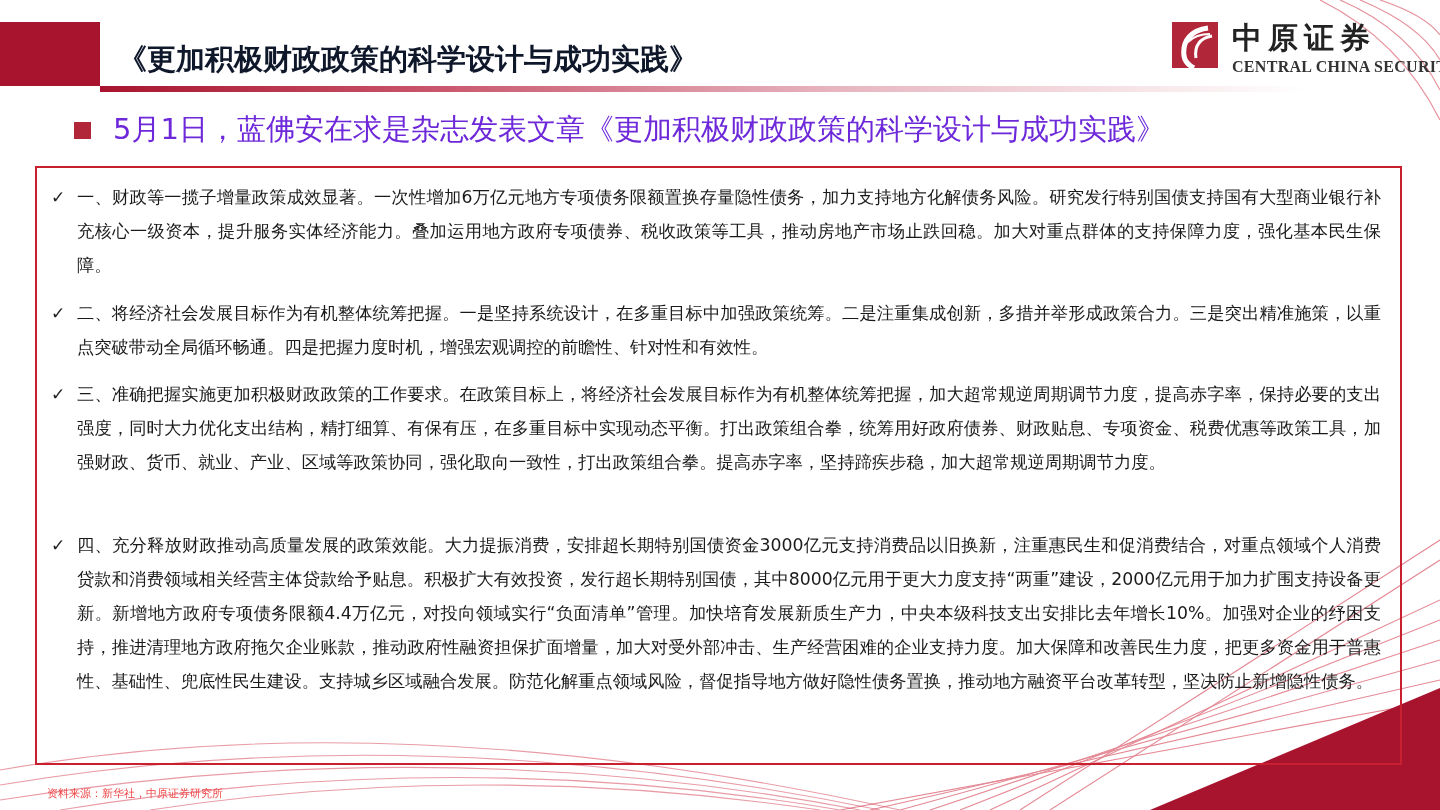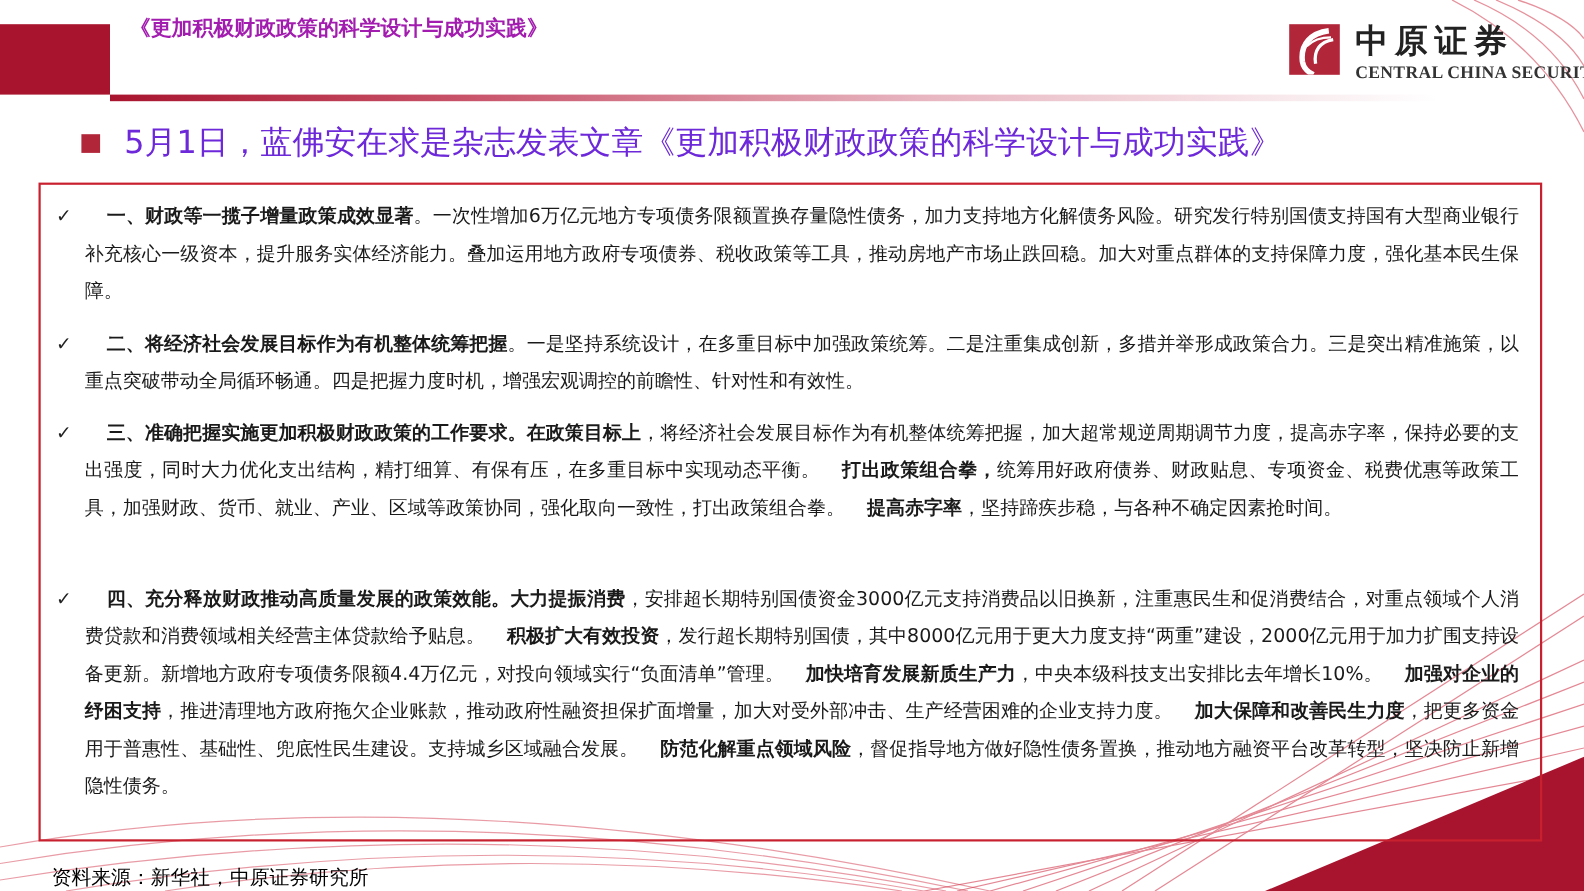--- a/index.html
+++ b/index.html
@@ -4,40 +4,40 @@
   <style>
     * { margin: 0; padding: 0; box-sizing: border-box; }
     html, body { width: 1440px; height: 810px; overflow: hidden; background: #ffffff; }
     body { position: relative; font-family: "DejaVu Sans", "Liberation Sans", sans-serif; color: #111; }
 
     .bg-deco { position: absolute; inset: 0; z-index: 0; pointer-events: none; }
 
     .header-block { position: absolute; left: 0; top: 22px; width: 100px; height: 64px; background: #a8142e; z-index: 2; }
     .header-underline { position: absolute; left: 100px; top: 86px; width: 1340px; height: 6px;
       background: linear-gradient(to right, #a8142e 0%, #c9566c 25%, #e7b5c0 55%, rgba(255,255,255,0) 90%); z-index: 2; }
-    .header-title { position: absolute; left: 118px; top: 13px; font-size: 19px; font-weight: bold; color: #a21caf; letter-spacing: 0px; z-index: 3; white-space: nowrap; }
+    .header-title { position: absolute; left: 118px; top: 40px; font-size: 29px; font-weight: bold; color: #0f172a; letter-spacing: 0px; z-index: 3; white-space: nowrap; }
 
     .logo { position: absolute; left: 1172px; top: 22px; display: flex; align-items: flex-start; z-index: 3; }
     .logo-mark { width: 46px; height: 46px; background: #b2263a; position: relative; overflow: hidden; }
     .logo-mark svg { position: absolute; inset: 0; }
     .logo-text { margin-left: 14px; display: flex; flex-direction: column; }
     .logo-cn { font-family: "DejaVu Serif", "Liberation Serif", serif; font-size: 30px; font-weight: bold; color: #222; letter-spacing: 6px; line-height: 32px; }
     .logo-en { font-family: "Liberation Serif", "DejaVu Serif", serif; font-size: 16px; font-weight: bold; color: #333; letter-spacing: 0.3px; margin-top: 4px; white-space: nowrap; text-align: right; }
 
     .subtitle-row { position: absolute; left: 74px; top: 110px; display: flex; align-items: center; z-index: 3; }
     .subtitle-square { width: 17px; height: 17px; background: #b2263a; margin-right: 22px; }
     .subtitle-text { font-size: 29px; color: #6d28d9; white-space: nowrap; letter-spacing: 0px; }
 
     .content-box { position: absolute; left: 35px; top: 166px; width: 1367px; height: 599px; border: 2px solid #c8202e; z-index: 3; background: rgba(255,255,255,0.0); }
     .item { position: absolute; left: 14px; width: 1330px; font-size: 17.3px; line-height: 34px; color: #1a1a1a; }
     .item .check { position: absolute; left: 0; top: 0; font-size: 17px; color: #222; }
     .item .body { padding-left: 26px; text-align: justify; }
-    .item b { font-weight: bold; margin-left: 20px; }
+    .item b { font-weight: normal; }
 
-    .source { position: absolute; left: 47px; top: 786px; font-size: 18px; color: #000000; z-index: 3; white-space: nowrap; }
+    .source { position: absolute; left: 47px; top: 786px; font-size: 11px; color: #ef4444; z-index: 3; white-space: nowrap; }
   </style>
 </head>
 <body>
 
 <svg class="bg-deco" width="1440" height="810" viewBox="0 0 1440 810">
   <g fill="none" stroke="#d23a4e" stroke-width="1.2" opacity="0.55">
     <path d="M1320 0 Q1400 40 1440 120"></path>
     <path d="M1340 0 Q1410 30 1440 90"></path>
     <path d="M1360 0 Q1420 25 1440 60"></path>
     <path d="M1380 0 Q1425 15 1440 35"></path>
@@ -91,21 +91,21 @@
     <div class="body"><b>一、财政等一揽子增量政策成效显著</b><span>。一次性增加6万亿元地方专项债务限额置换存量隐性债务，加力支持地方化解债务风险。研究发行特别国债支持国有大型商业银行补充核心一级资本，提升服务实体经济能力。叠加运用地方政府专项债券、税收政策等工具，推动房地产市场止跌回稳。加大对重点群体的支持保障力度，强化基本民生保障。</span></div>
   </div>
 
   <div class="item" style="top:128px;">
     <span class="check">✓</span>
     <div class="body"><b>二、将经济社会发展目标作为有机整体统筹把握</b><span>。一是坚持系统设计，在多重目标中加强政策统筹。二是注重集成创新，多措并举形成政策合力。三是突出精准施策，以重点突破带动全局循环畅通。四是把握力度时机，增强宏观调控的前瞻性、针对性和有效性。</span></div>
   </div>
 
   <div class="item" style="top:209px;">
     <span class="check">✓</span>
-    <div class="body"><b>三、准确把握实施更加积极财政政策的工作要求。在政策目标上</b><span>，将经济社会发展目标作为有机整体统筹把握，加大超常规逆周期调节力度，提高赤字率，保持必要的支出强度，同时大力优化支出结构，精打细算、有保有压，在多重目标中实现动态平衡。</span><b>打出政策组合拳，</b><span>统筹用好政府债券、财政贴息、专项资金、税费优惠等政策工具，加强财政、货币、就业、产业、区域等政策协同，强化取向一致性，打出政策组合拳。</span><b>提高赤字率</b><span>，坚持蹄疾步稳，与各种不确定因素抢时间。</span></div>
+    <div class="body"><b>三、准确把握实施更加积极财政政策的工作要求。在政策目标上</b><span>，将经济社会发展目标作为有机整体统筹把握，加大超常规逆周期调节力度，提高赤字率，保持必要的支出强度，同时大力优化支出结构，精打细算、有保有压，在多重目标中实现动态平衡。</span><b>打出政策组合拳，</b><span>统筹用好政府债券、财政贴息、专项资金、税费优惠等政策工具，加强财政、货币、就业、产业、区域等政策协同，强化取向一致性，打出政策组合拳。</span><b>提高赤字率</b><span>，坚持蹄疾步稳，加大超常规逆周期调节力度。</span></div>
   </div>
 
   <div class="item" style="top:360px;">
     <span class="check">✓</span>
     <div class="body"><b>四、充分释放财政推动高质量发展的政策效能。大力提振消费</b><span>，安排超长期特别国债资金3000亿元支持消费品以旧换新，注重惠民生和促消费结合，对重点领域个人消费贷款和消费领域相关经营主体贷款给予贴息。</span><b>积极扩大有效投资</b><span>，发行超长期特别国债，其中8000亿元用于更大力度支持“两重”建设，2000亿元用于加力扩围支持设备更新。新增地方政府专项债务限额4.4万亿元，对投向领域实行“负面清单”管理。</span><b>加快培育发展新质生产力</b><span>，中央本级科技支出安排比去年增长10%。</span><b>加强对企业的纾困支持</b><span>，推进清理地方政府拖欠企业账款，推动政府性融资担保扩面增量，加大对受外部冲击、生产经营困难的企业支持力度。</span><b>加大保障和改善民生力度</b><span>，把更多资金用于普惠性、基础性、兜底性民生建设。支持城乡区域融合发展。</span><b>防范化解重点领域风险</b><span>，督促指导地方做好隐性债务置换，推动地方融资平台改革转型，坚决防止新增隐性债务。</span></div>
   </div>
 </div>
 
 <div class="source">资料来源：新华社，中原证券研究所</div>
 

